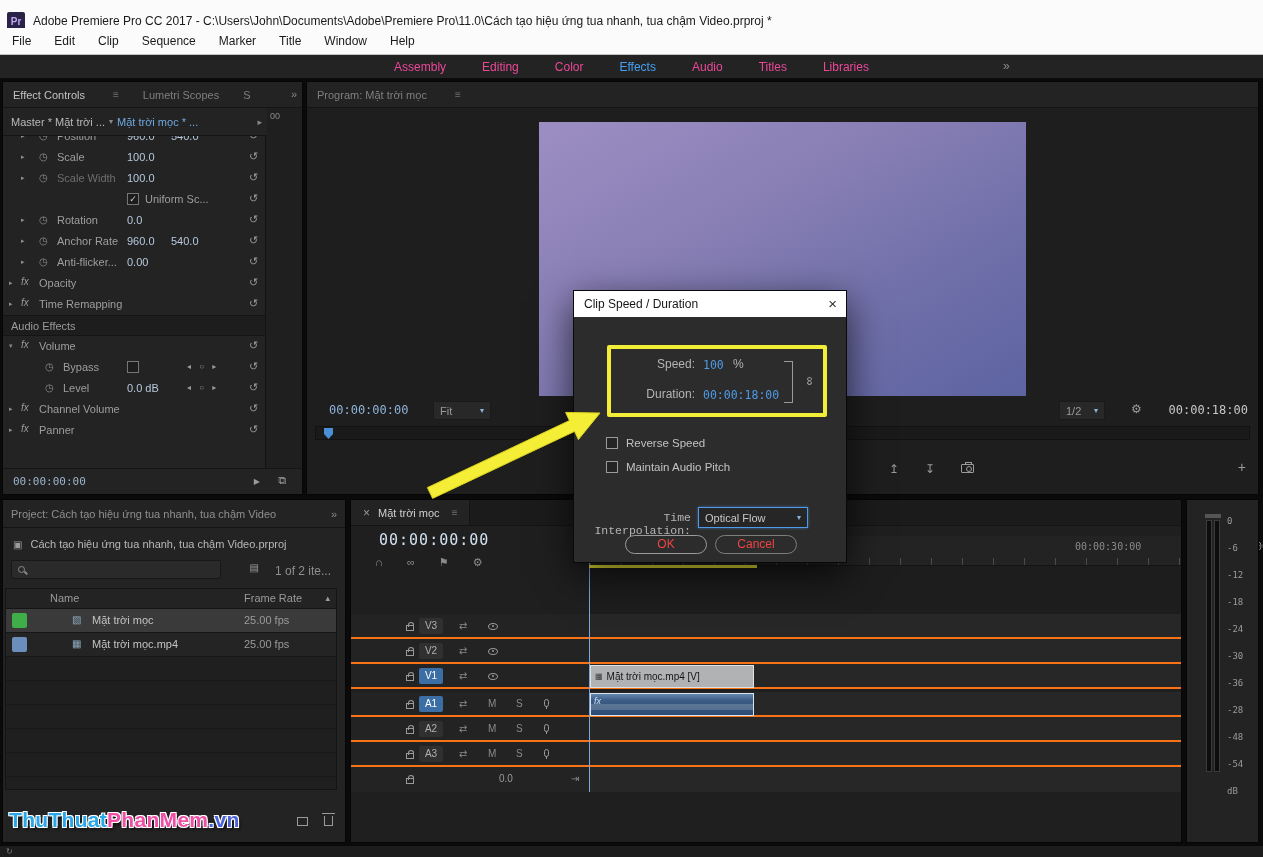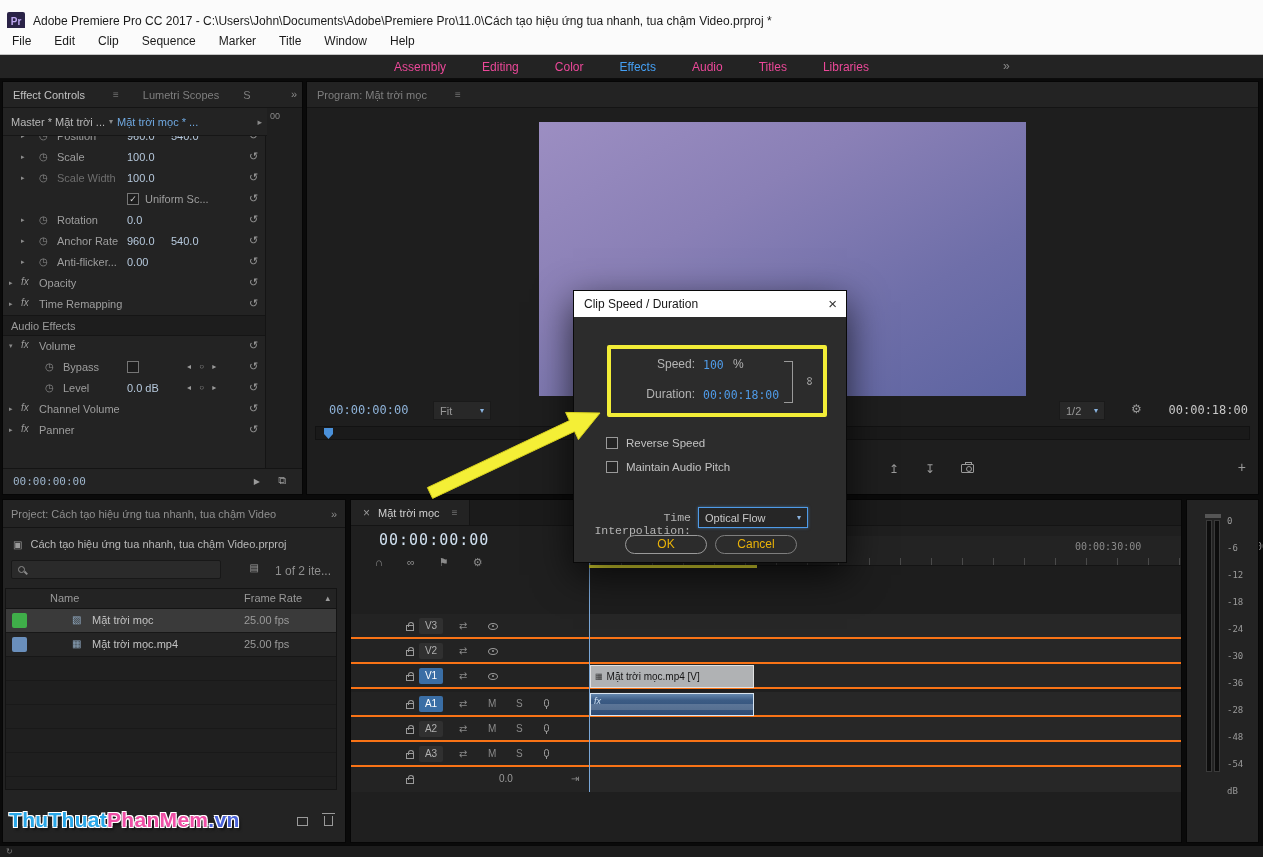--- a/index.html
+++ b/index.html
@@ -92,21 +92,21 @@
 .dlg-bracket{position:absolute;right:30px;top:12px;width:9px;height:42px;border:1px solid #9a9a9a;border-left:none;}
 .dlg-link{position:absolute;right:8px;top:25px;color:#b4b4b4;font-size:12px;transform:rotate(90deg);}
 .dlg-checks{position:absolute;left:32px;top:114px;right:10px;}
 .dlg-check-row{position:relative;height:24px;display:flex;align-items:center;gap:8px;}
 .dlg-cb{width:12px;height:12px;border:1px solid #9a9a9a;background:#242424;display:inline-block;flex:0 0 auto;font-size:9px;line-height:10px;text-align:center;color:#ddd;}
 .dlg-cb-label{font-size:11.5px;color:#c2c2c2;white-space:nowrap;}
 .dlg-interp{position:absolute;left:0;right:0;top:190px;height:22px;}
 .dlg-interp-label{position:absolute;left:0;width:117px;text-align:right;font-size:11.5px;color:#b4b4b4;top:4px;font-family:Liberation Mono, monospace;}
 .dlg-select{position:absolute;left:124px;top:0;width:110px;height:21px;background:#262626;border:1px solid #4f9be8;box-shadow:0 0 3px rgba(79,155,232,.55);color:#c8c8c8;font-size:11px;display:flex;align-items:center;justify-content:space-between;padding:0 6px;}
 .dd-caret{font-size:8px;color:#8ab4e0;}
-.dlg-btn{position:absolute;top:218px;width:82px;height:19px;border:1px solid #9a9a9a;border-radius:10px;background:#2c2c2c;color:#eab308;font-size:12px;text-align:center;line-height:17px;}
+.dlg-btn{position:absolute;top:218px;width:82px;height:19px;border:1px solid #9a9a9a;border-radius:10px;background:#2c2c2c;color:#ef4444;font-size:12px;text-align:center;line-height:17px;}
 .dlg-btn.ok{left:51px;}
 .dlg-btn.cancel{left:141px;border-color:#7e7e7e;}
 
 
 .proj-panel{left:2px;top:499px;width:344px;height:344px;}
 .proj-header{position:absolute;left:0;top:0;right:0;height:28px;border-bottom:1px solid #141414;display:flex;align-items:center;padding:0 8px;}
 .proj-title{font-size:11px;color:#8f8f8f;white-space:nowrap;overflow:hidden;max-width:300px;}
 .proj-overflow{margin-left:auto;color:#8a8a8a;font-size:11px;}
 .proj-file-row{position:absolute;left:0;top:32px;right:0;height:24px;display:flex;align-items:center;gap:8px;padding-left:10px;}
 .icon-bin{color:#9a9a9a;font-size:10px;}

